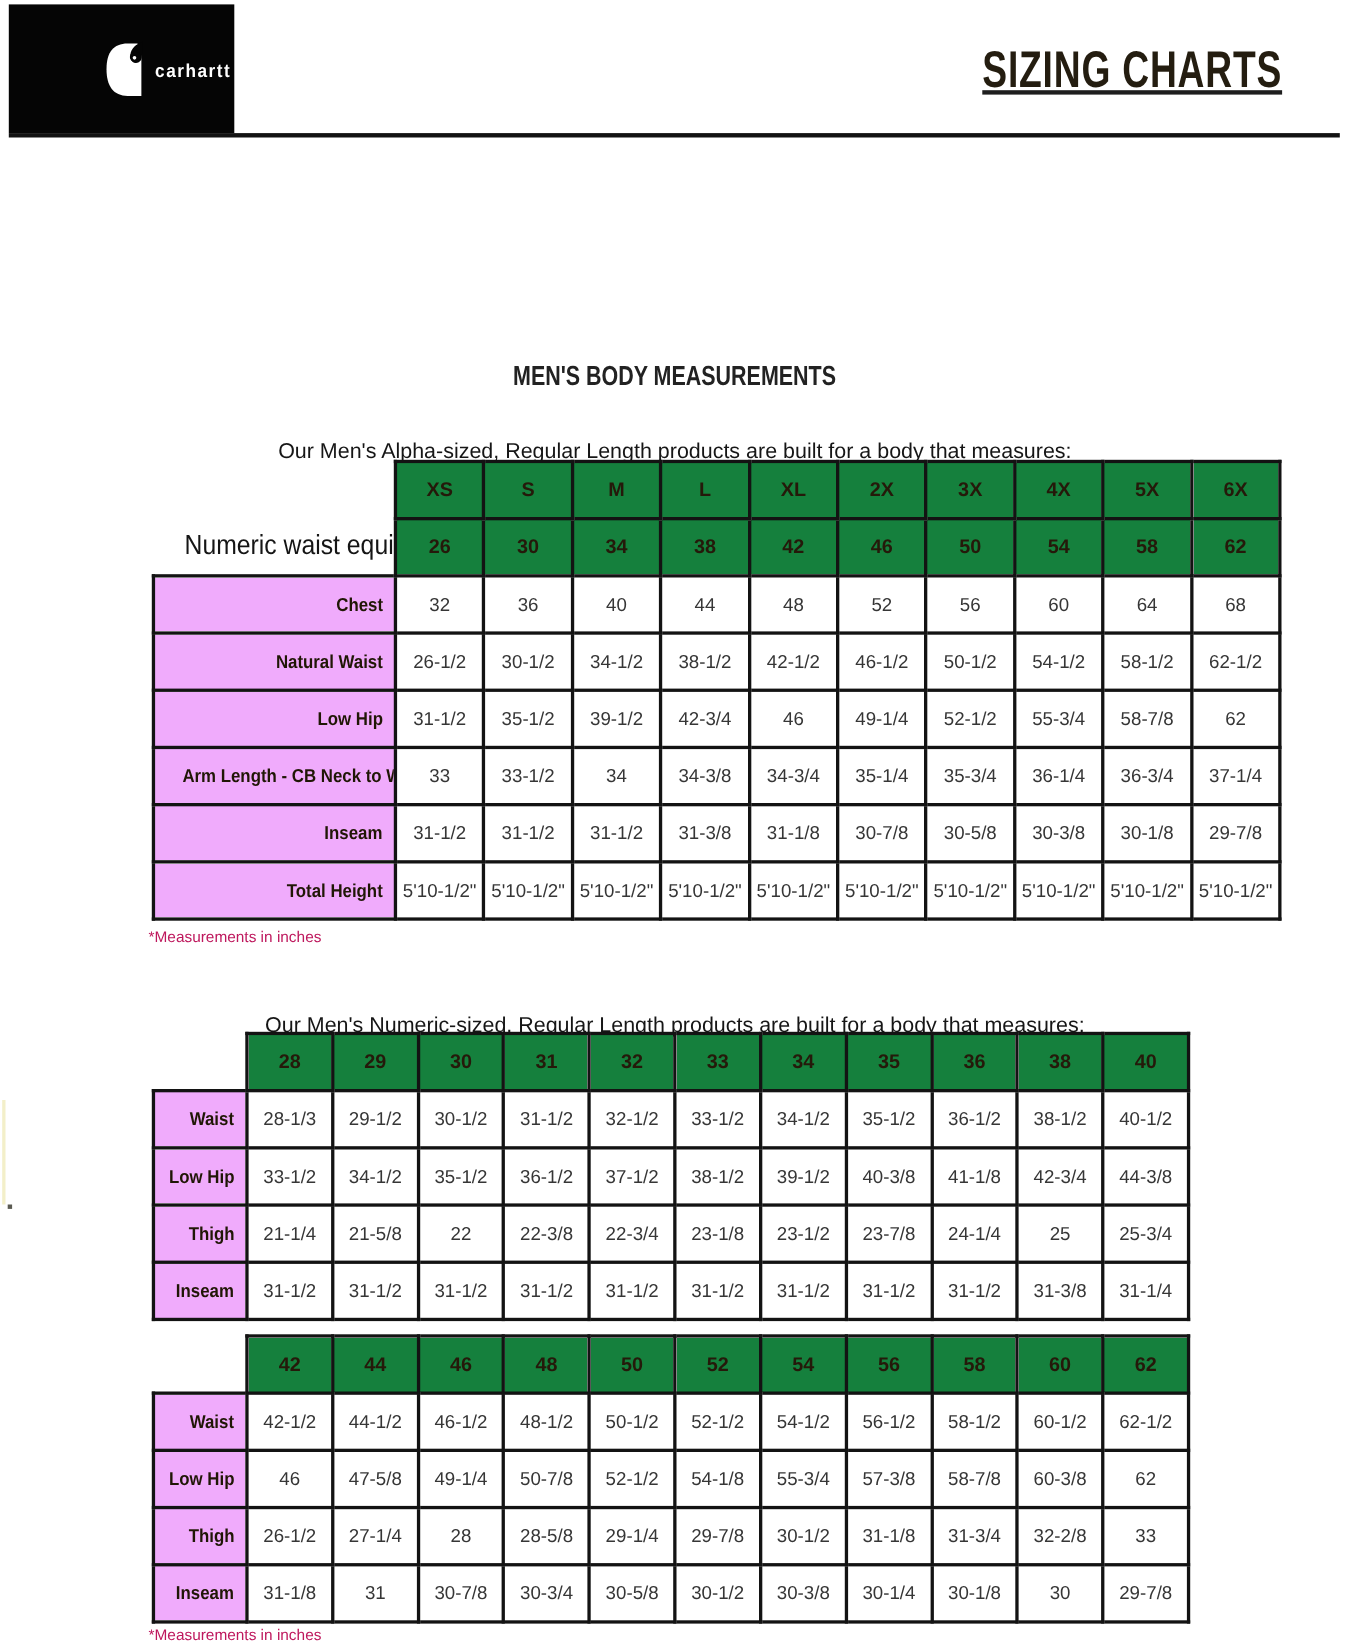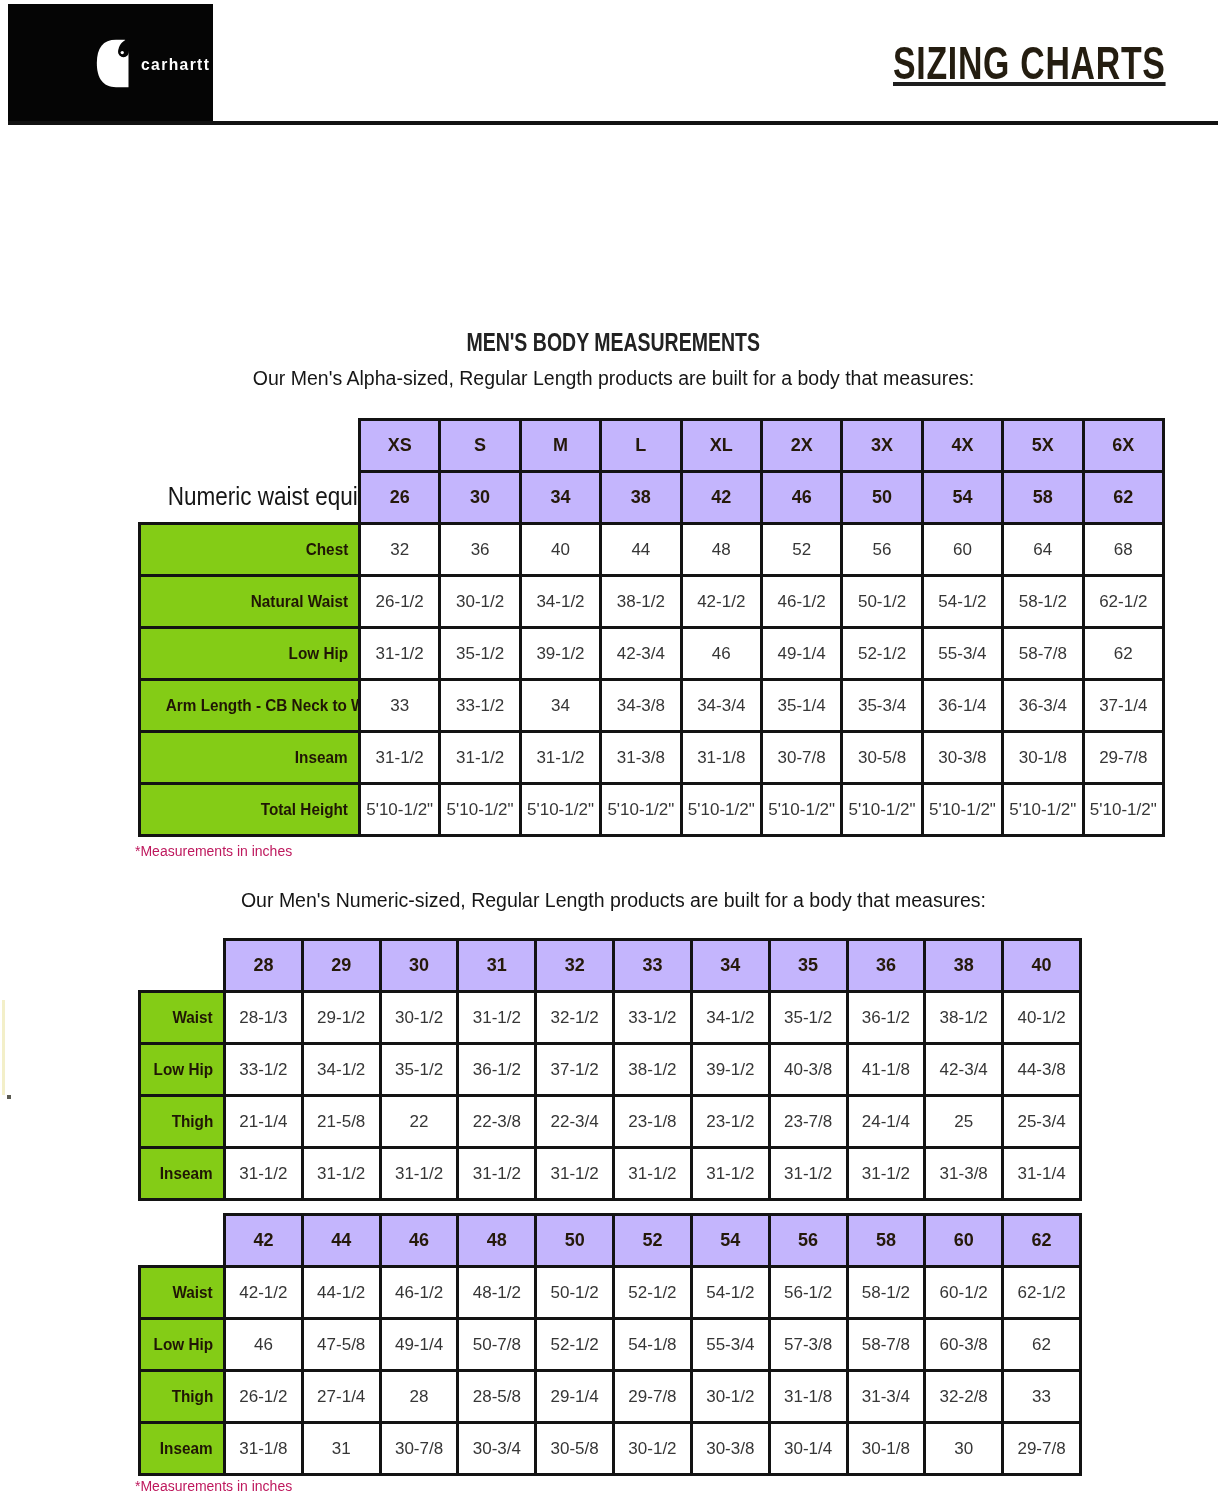--- a/index.html
+++ b/index.html
@@ -44,21 +44,21 @@
   }
 
   
   .sec-title {
     position:absolute; top:328px; left:0; width:100%;
     text-align:center; font-size:25px; font-weight:700; color:#222222;
   }
   .sec-title > span { display:inline-block; transform:scaleX(0.78); white-space:nowrap; }
   .subtitle {
     position:absolute; left:0; width:100%;
-    text-align:center; font-size:19.5px; font-weight:400; color:#161616;
+    text-align:center; font-size:19.5px; font-weight:400; color:#161616;margin-top:32px;
   }
   #subtitle-alpha { top:367px; }
   #subtitle-numeric { top:889px; }
   .footnote {
     position:absolute; left:135px;
     font-size:14px; font-weight:400; color:#be185d;
   }
   #footnote-1 { top:843px; }
   #footnote-2 { top:1478px; }
 
@@ -69,29 +69,29 @@
   #numeric2-table-mount{ top:1213px; left:138px; }
 
   table.sizing-table { border-collapse:collapse; table-layout:fixed; }
   table.alpha { width:1027px; }
   table.numeric { width:944px; }
   .sizing-table td {
     height:52px; text-align:center; vertical-align:middle;
     white-space:nowrap; overflow:hidden;
   }
   td.hdr {
-    background:#c4b5fd; border:3px solid #131313;
+    background:#15803d; border:3px solid #131313;
     font-size:18px; font-weight:700; color:#25190a;
   }
   td.val {
     background:#ffffff; border:3px solid #131313;
     font-size:17px; font-weight:400; color:#363636;
   }
   td.ylabel {
-    background:#84cc16; border:3px solid #131313;
+    background:#f0abfc; border:3px solid #131313;
     text-align:right; padding-right:10px;
     font-size:17px; font-weight:700; color:#201605;
   }
   td.plain-label {
     background:transparent; border:none;
     text-align:right; padding-right:12px;
     font-size:25px; font-weight:400; color:#151515;
   }
   td.blank { background:transparent; border:none; }
   .cnd {

